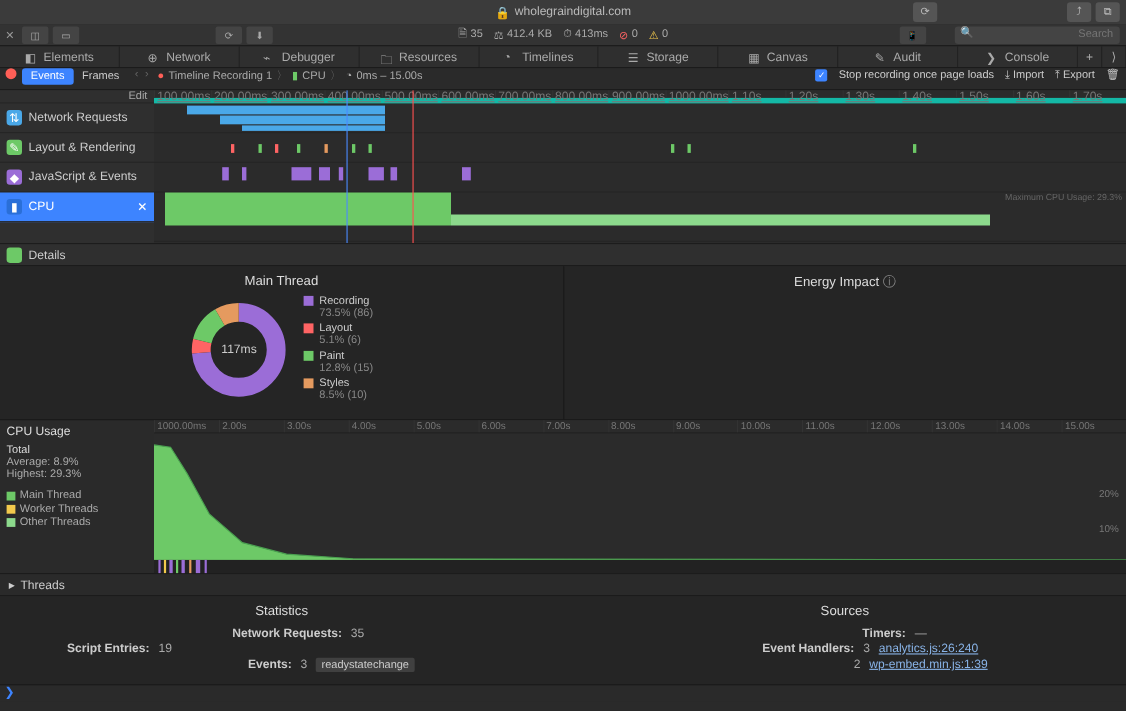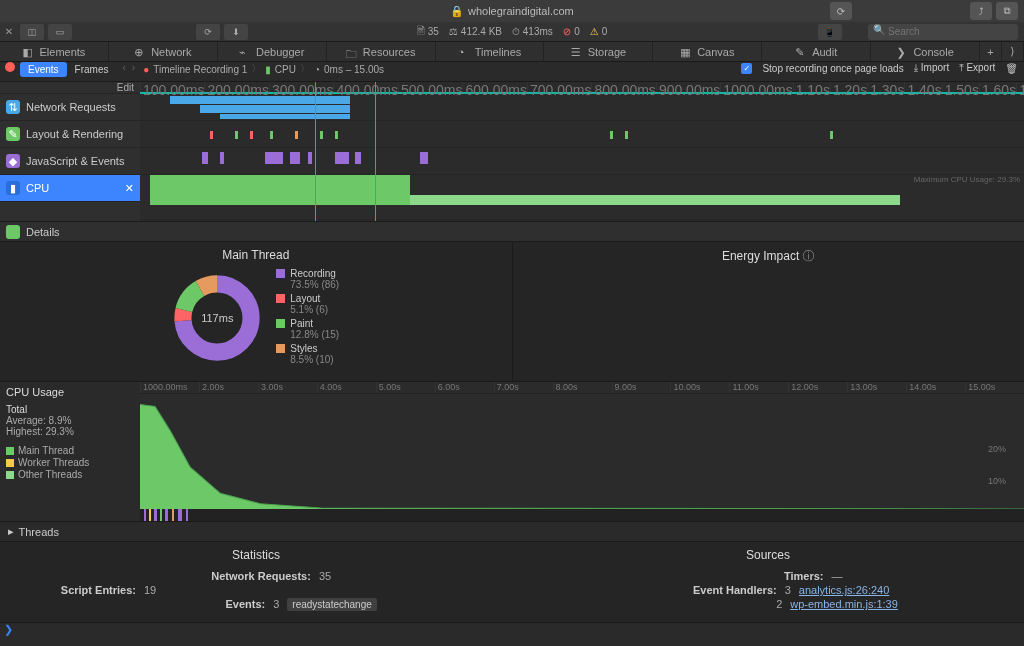--- a/index.html
+++ b/index.html
@@ -11,21 +11,21 @@
 .titlebar .right { position: absolute; right: 6px; display: flex; gap: 4px; }
 .sqbtn { width: 22px; height: 18px; background: #555; border-radius: 3px; display: flex; align-items: center; justify-content: center; color: #bbb; font-size: 10px; }
 
 
 .toolbar { height: 20px; background: #333; display: flex; align-items: center; font-size: 10px; color: #aaa; border-bottom: 1px solid #1a1a1a; }
 .close-x { width: 18px; text-align: center; color: #999; }
 .tbtn { width: 24px; height: 16px; background: #444; border-radius: 2px; margin: 0 2px; display: flex; align-items: center; justify-content: center; font-size: 9px; }
 .tb-center { position: absolute; left: 50%; transform: translateX(-50%); display: flex; align-items: center; gap: 10px; }
 .tb-center span { display: flex; align-items: center; gap: 3px; }
 .search { margin-left: auto; margin-right: 6px; }
-.search input { background: #444; border: none; border-radius: 3px; padding: 2px 6px 2px 20px; width: 150px; height: 16px; color: #ccc; font-size: 10px; }
+.search input { background: #444; border: none; border-radius: 3px; padding: 2px 6px 2px 20px; width: 150px; height: 16px; color: #ccc; font-size: 10px; text-align: right; }
 .search .sicon { position: absolute; margin-left: 5px; color: #888; }
 
 
 .tabs { height: 20px; background: #2f2f2f; display: flex; border-bottom: 1px solid #1a1a1a; }
 .tab { flex: 1; display: flex; align-items: center; justify-content: center; gap: 5px; border-right: 1px solid #222; color: #aaa; font-size: 11px; }
 .tab svg, .tab .ticon { width: 12px; height: 12px; }
 .tab.plus { flex: 0 0 22px; }
 
 
 .subbar { height: 20px; background: #2a2a2a; display: flex; align-items: flex-start; border-bottom: 1px solid #1a1a1a; font-size: 10px; }
@@ -39,21 +39,21 @@
 
 
 .timeline { display: flex; height: 140px; border-bottom: 1px solid #1a1a1a; }
 .tl-side { width: 140px; background: #2f2f2f; }
 .tl-row { height: 27px; display: flex; align-items: center; padding: 0 6px; border-bottom: 1px solid #252525; gap: 6px; font-size: 11px; }
 .tl-row .ricon { width: 14px; height: 14px; border-radius: 3px; display: flex; align-items: center; justify-content: center; }
 .tl-row.sel { background: #3d84ff; color: #fff; }
 .tl-row.sel .close { margin-left: auto; }
 .tl-edit { height: 12px; text-align: right; padding: 0 6px; font-size: 10px; color: #aaa; border-bottom: 1px solid #252525; line-height: 12px; }
 .tl-main { flex: 1; background: #2b2b2b; position: relative; overflow: hidden; }
-.tl-ruler { height: 12px; border-bottom: 2px solid #14b8a6; display: flex; font-size: 14px; color: #777; }
+.tl-ruler { height: 12px; border-bottom: 5px solid #14b8a6; display: flex; font-size: 11px; color: #777; text-decoration: underline; }
 .tl-ruler div { flex: 1; border-left: 1px solid #333; padding-left: 2px; }
 .tl-track { height: 27px; border-bottom: 1px solid #252525; position: relative; }
 .bar { position: absolute; height: 8px; top: 4px; }
 .bar.blue { background: #4aa8e8; }
 .bar.purple { background: #9b6dd7; }
 .tick { position: absolute; width: 3px; height: 8px; top: 10px; }
 .cpu-band { position: absolute; background: #6dc967; }
 .playhead { position: absolute; top: 0; bottom: 0; width: 1px; background: #ff5050; left: 235px; }
 .playhead2 { position: absolute; top: 0; bottom: 0; width: 1px; background: #4a8aff; left: 175px; }
 
@@ -80,21 +80,21 @@
 .cpu-sec { height: 140px; display: flex; border-bottom: 1px solid #1a1a1a; }
 .cpu-side { width: 140px; padding: 4px 6px; font-size: 10px; color: #aaa; }
 .cpu-side h5 { font-size: 11px; color: #ddd; font-weight: normal; margin-bottom: 6px; }
 .cpu-side .leg { display: flex; align-items: center; gap: 4px; margin: 1px 0; }
 .cpu-side .lsw { width: 8px; height: 8px; }
 .cpu-main { flex: 1; position: relative; background: #2b2b2b; }
 .cpu-ruler { height: 12px; display: flex; border-bottom: 1px solid #222; font-size: 9px; color: #777; }
 .cpu-ruler div { flex: 1; border-left: 1px solid #333; padding-left: 2px; }
 .cpu-chart { position: absolute; left: 0; right: 0; top: 12px; bottom: 12px; }
 .cpu-bars { position: absolute; left: 0; right: 0; bottom: 0; height: 12px; background: #222; }
-.cpu-pct { position: absolute; right: 18px; font-size: 9px; color: #777; }
+.cpu-pct { position: absolute; right: 7px; font-size: 9px; color: #777; }
 
 
 .threads { height: 20px; display: flex; align-items: center; padding: 0 8px; gap: 5px; background: #2a2a2a; border-bottom: 1px solid #1a1a1a; }
 
 
 .stats { height: 80px; display: flex; background: #252525; }
 .scol { flex: 1; padding: 6px; }
 .scol h4 { text-align: center; font-weight: normal; font-size: 12px; color: #ddd; margin-bottom: 8px; }
 .srow { display: flex; gap: 8px; font-size: 11px; margin: 2px 0; }
 .srow .lbl { width: 130px; text-align: right; color: #ccc; font-weight: bold; }

